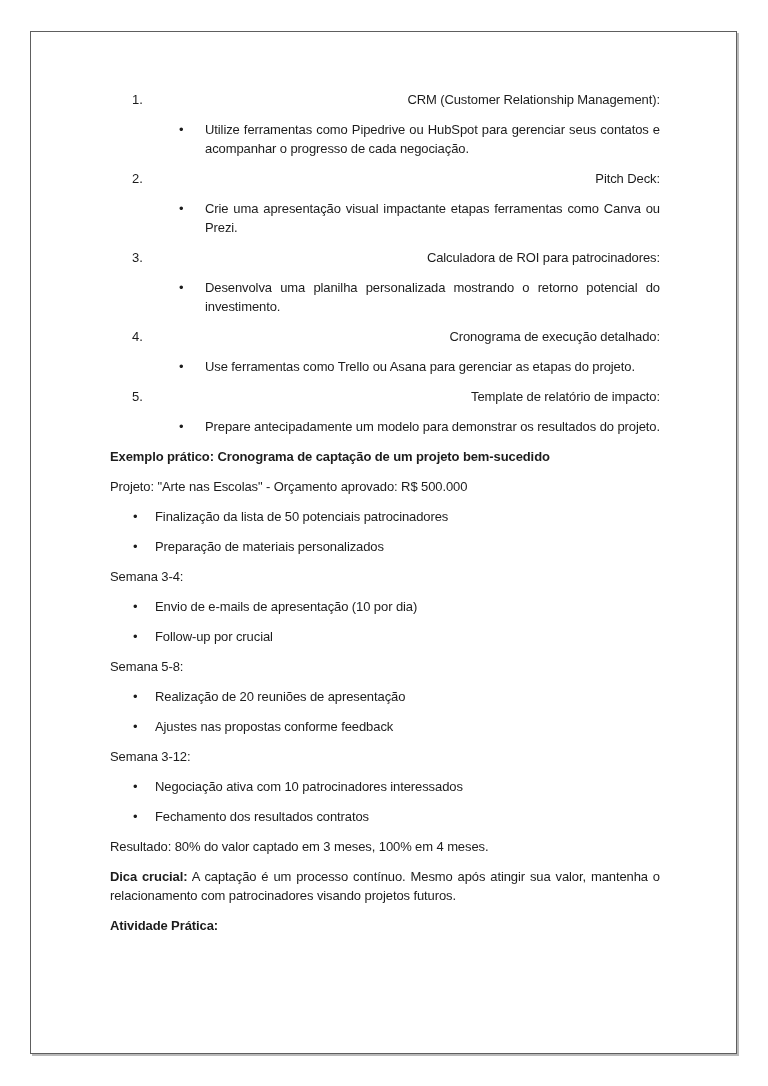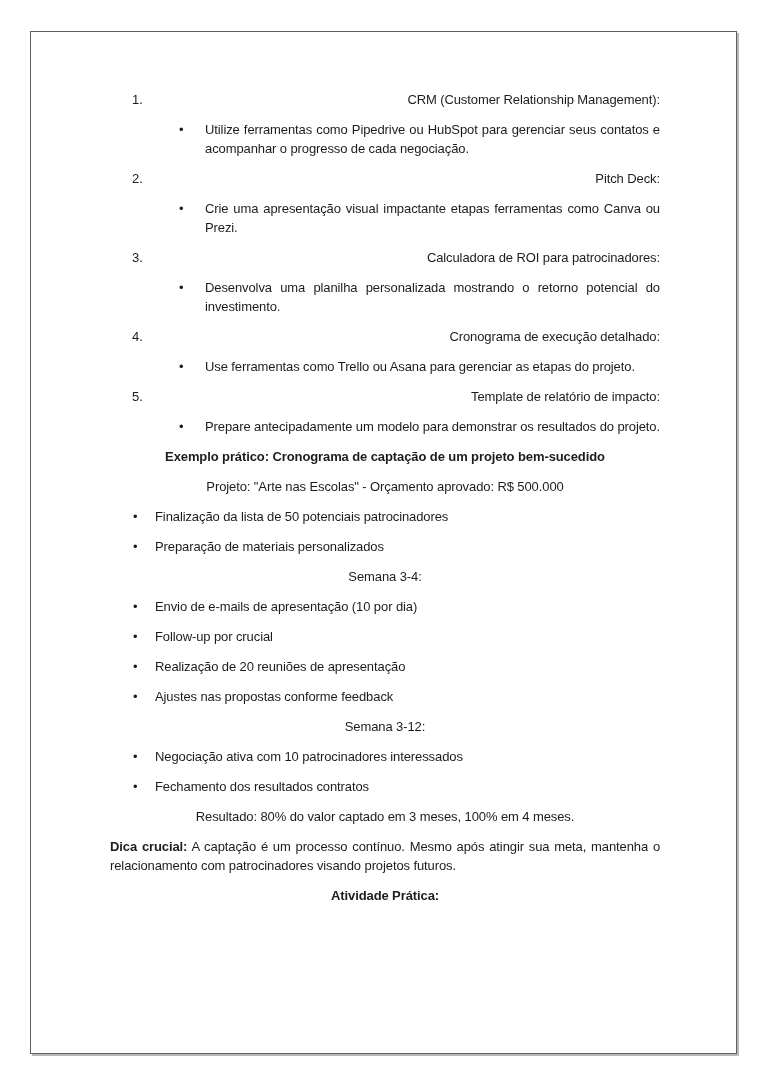--- a/index.html
+++ b/index.html
@@ -21,21 +21,21 @@
     border: 1px solid #5e5e5e;
     box-shadow: 2px 2px 0 #b9b9b9;
   }
   .content {
     padding: 58px 76px 0 79px;
     font-size: 13px;
     line-height: 19px;
     letter-spacing: -0.1px;
     color: #1c1c1c;
   }
-  .p { margin: 0 0 11px 0; text-align: center; }
+  .p { margin: 0 0 11px 0; }
   .bold { font-weight: bold; }
   
   .num-item { display: flex; margin: 0 0 11px 22px; }
   .num-item .num { flex: 0 0 23px; }
   .num-item .txt { flex: 1; text-align: right; }
   
   .sub-bullet { display: flex; margin: 0 0 11px 69px; }
   .sub-bullet .marker { flex: 0 0 26px; }
   .sub-bullet .txt { flex: 1; text-align: justify; }
   
@@ -110,20 +110,21 @@
     <div class="p">Semana 3-4:</div>
     <div class="main-bullet">
       <span class="marker">•</span>
       <span class="txt">Envio de e-mails de apresentação (10 por dia)</span>
     </div>
     <div class="main-bullet">
       <span class="marker">•</span>
       <span class="txt">Follow-up por crucial</span>
     </div>
 
+    <div class="p">Semana 5-8:</div>
     <div class="main-bullet">
       <span class="marker">•</span>
       <span class="txt">Realização de 20 reuniões de apresentação</span>
     </div>
     <div class="main-bullet">
       <span class="marker">•</span>
       <span class="txt">Ajustes nas propostas conforme feedback</span>
     </div>
 
     <div class="p">Semana 3-12:</div>
@@ -133,19 +134,19 @@
     </div>
     <div class="main-bullet">
       <span class="marker">•</span>
       <span class="txt">Fechamento dos resultados contratos</span>
     </div>
 
     <div class="p">Resultado: 80% do valor captado em 3 meses, 100% em 4 meses.</div>
 
     <div class="p justify">
       <span class="bold">Dica crucial:</span>
-      <span>A captação é um processo contínuo. Mesmo após atingir sua meta, mantenha o relacionamento com patrocinadores visando projetos futuros.</span>
+      <span>A captação é um processo contínuo. Mesmo após atingir sua valor, mantenha o relacionamento com patrocinadores visando projetos futuros.</span>
     </div>
 
     <div class="p bold">Atividade Prática:</div>
 
   </div>
 </div>
 
 </body></html>

